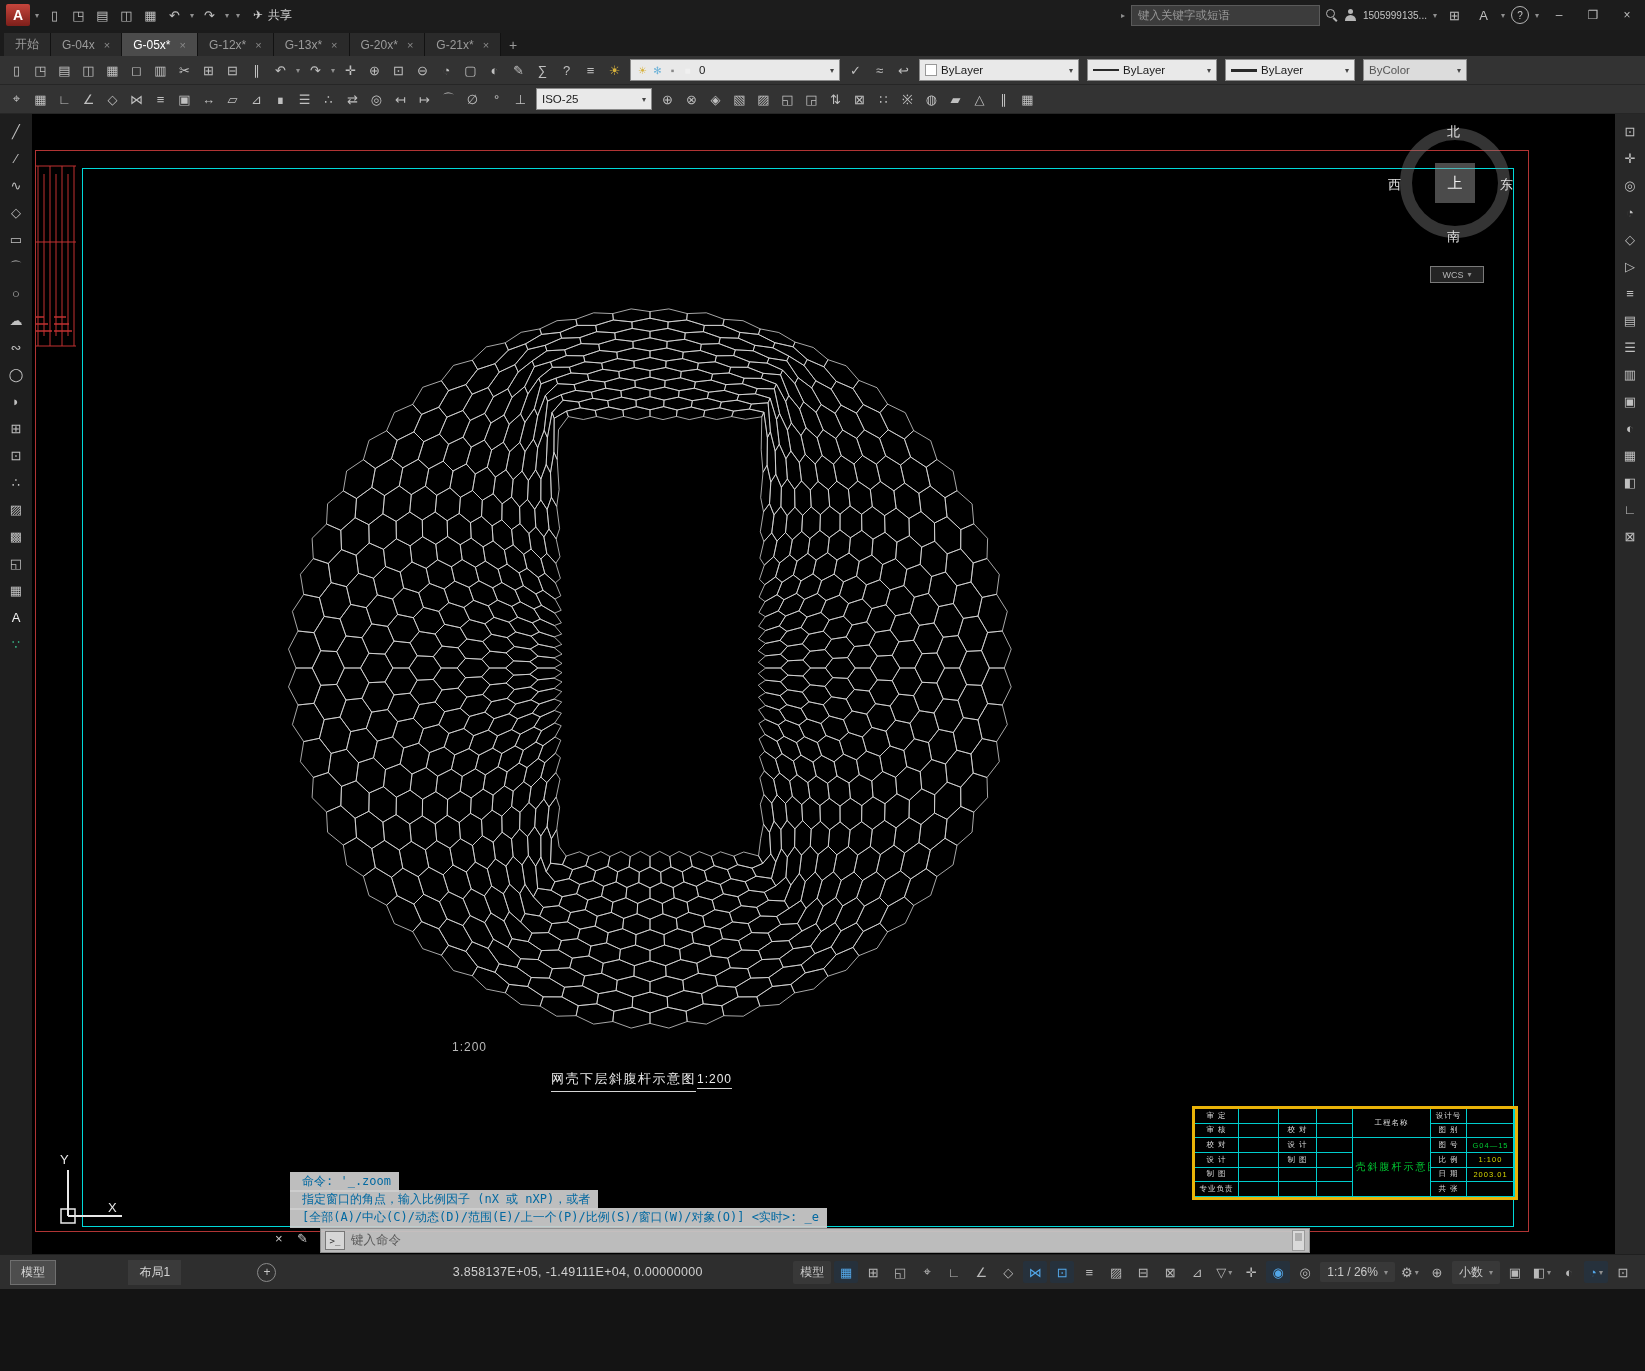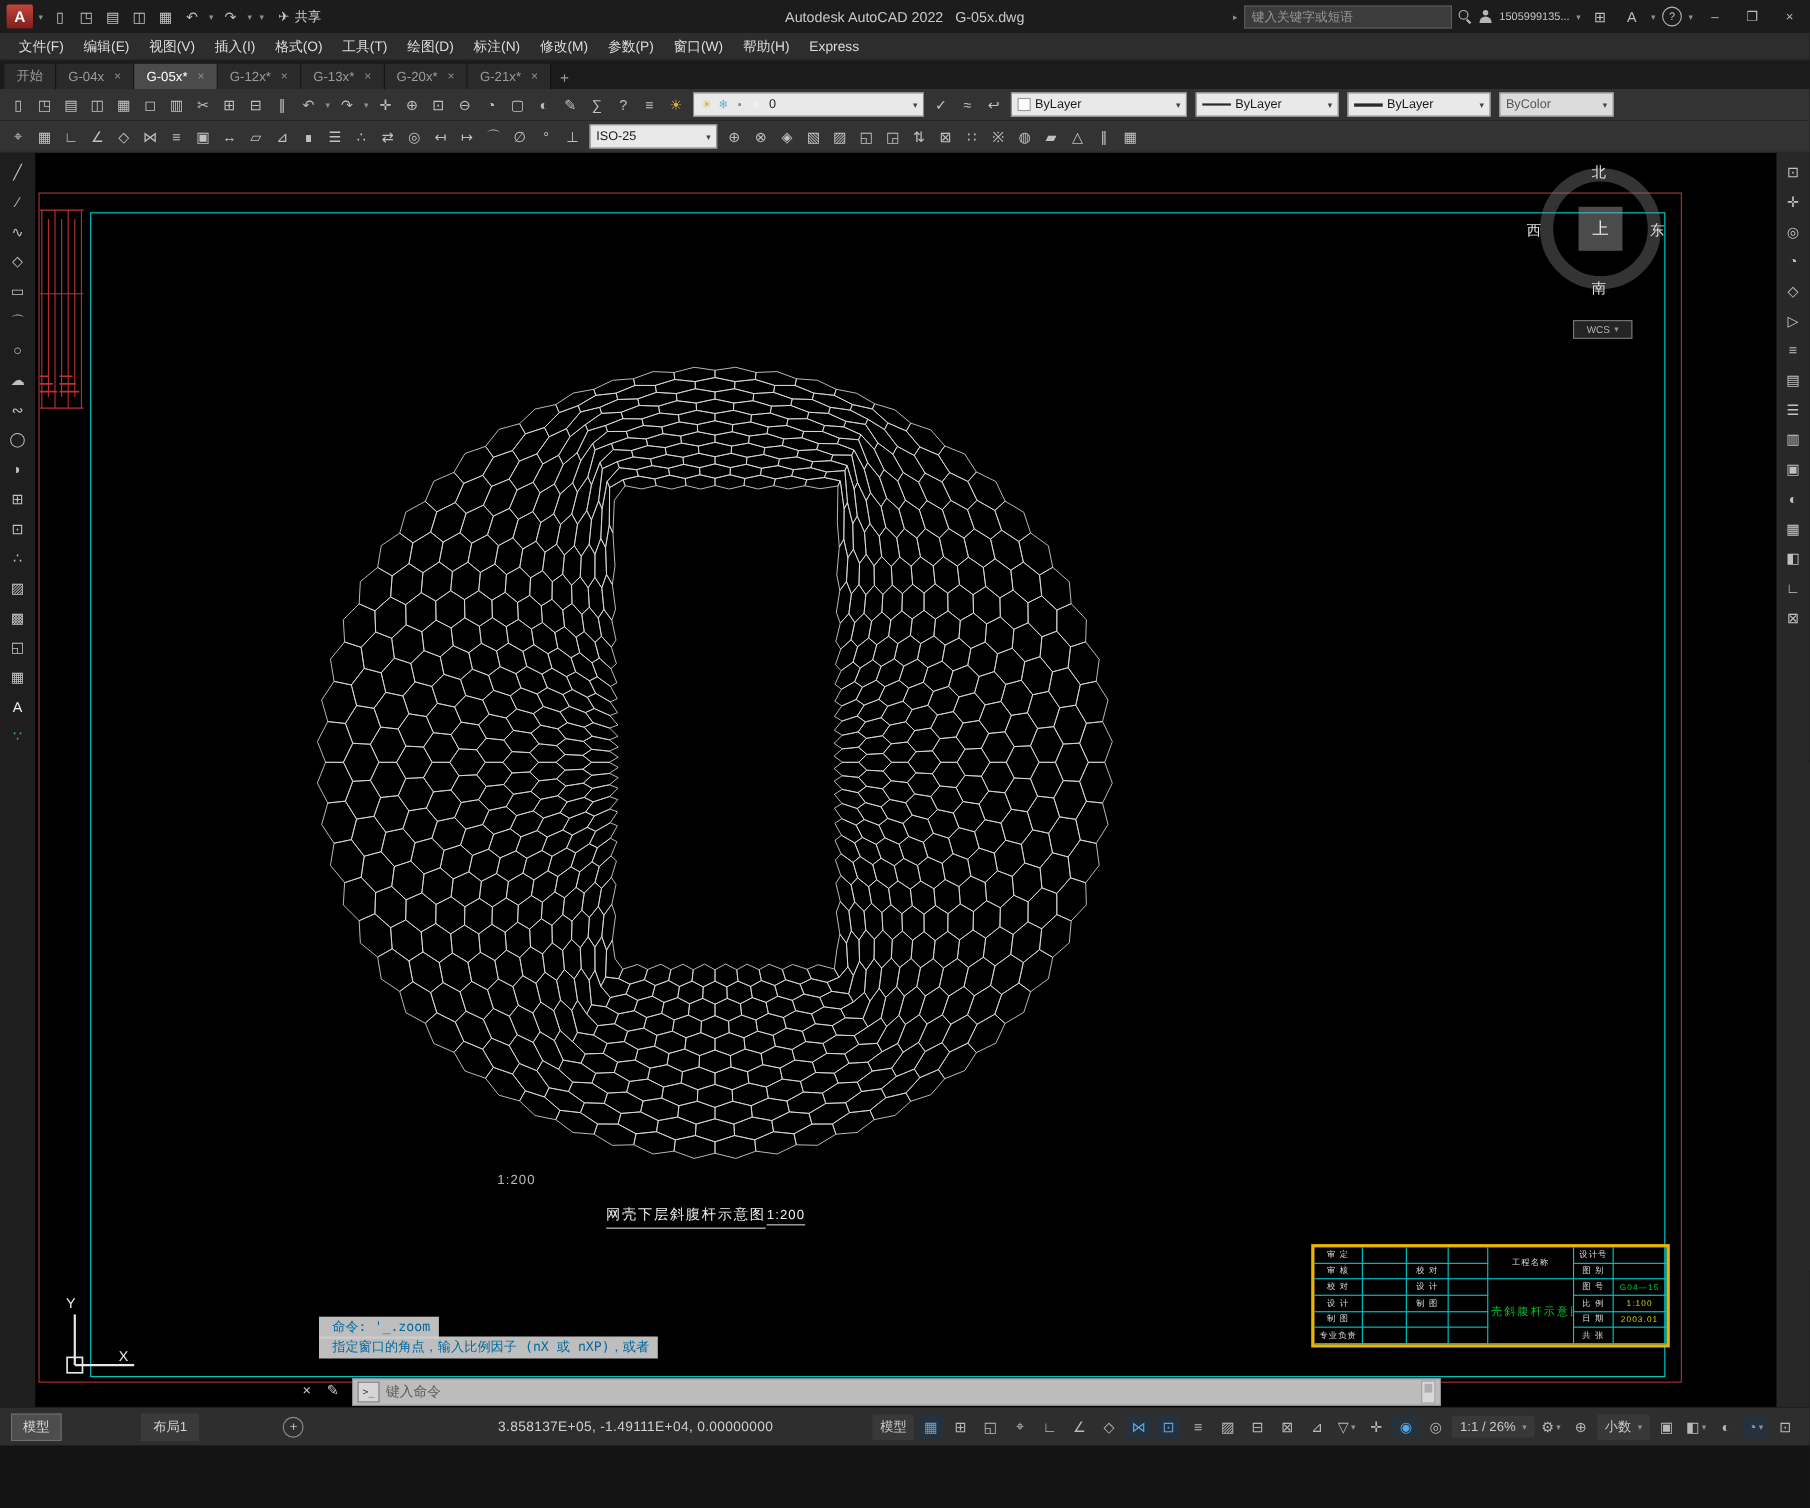--- a/index.html
+++ b/index.html
@@ -123,58 +123,40 @@
         <span class="ticon">↶</span>
         <span class="ticon small">▾</span>
         <span class="ticon">↷</span>
         <span class="ticon small">▾</span>
         <span class="ticon small">▾</span>
       </div>
     <span class="share">
       <span>✈</span>
       <span>共享</span>
     </span>
-    <div class="tb-title">
-      <span>Autodesk AutoCAD 2022</span>&nbsp;&nbsp;&nbsp;<span>G-05x.dwg</span>
-    </div>
     <div class="tb-right">
       <span class="tcaret">▸</span>
       <div class="searchbox">
         <span class="cmd-hintless">键入关键字或短语</span>
       </div>
       <span class="mag"></span>
       <span class="person"></span>
       <span class="userid">1505999135...</span>
       <span class="tcaret">▾</span>
       <span class="ticon">⊞</span>
       <span class="ticon">A</span>
       <span class="tcaret">▾</span>
       <span class="circle-ico">?</span>
       <span class="tcaret">▾</span>
       <span class="winbtn">–</span>
       <span class="winbtn">❐</span>
       <span class="winbtn">×</span>
     </div>
   </div>
 
-  <div class="menubar" id="menubar">
-      <div class="menu-item">文件(F)</div>
-      <div class="menu-item">编辑(E)</div>
-      <div class="menu-item">视图(V)</div>
-      <div class="menu-item">插入(I)</div>
-      <div class="menu-item">格式(O)</div>
-      <div class="menu-item">工具(T)</div>
-      <div class="menu-item">绘图(D)</div>
-      <div class="menu-item">标注(N)</div>
-      <div class="menu-item">修改(M)</div>
-      <div class="menu-item">参数(P)</div>
-      <div class="menu-item">窗口(W)</div>
-      <div class="menu-item">帮助(H)</div>
-      <div class="menu-item">Express</div>
-    </div>
 
   <div class="filetabs" id="filetabs">
       <div class="ftab">
         <span>开始</span>
       </div>
       <div class="ftab">
         <span>G-04x</span>
         <span class="tabclose">×</span>
       </div>
       <div class="ftab active">
@@ -428,20 +410,21 @@
       <svg id="ucs-svg" width="110" height="110" style="left:20px;top:1028px">
         <line x1="16" y1="28" x2="16" y2="74" stroke="#e8e8e8" stroke-width="2"></line>
         <line x1="16" y1="74" x2="70" y2="74" stroke="#e8e8e8" stroke-width="2"></line>
         <rect x="9" y="67" width="14" height="14" fill="none" stroke="#e8e8e8" stroke-width="1.5"></rect>
       </svg>
       <div style="position:absolute;left:28px;top:1038px;color:#e8e8e8;font-size:13px">Y</div>
       <div style="position:absolute;left:76px;top:1086px;color:#e8e8e8;font-size:13px">X</div>
 
       <div class="cmd-chip" style="top:1058px">命令: '_.zoom</div>
       <div class="cmd-chip" style="top:1076px">指定窗口的角点，输入比例因子 (nX 或 nXP)，或者</div>
+      <div class="cmd-chip" style="top:1094px">[全部(A)/中心(C)/动态(D)/范围(E)/上一个(P)/比例(S)/窗口(W)/对象(O)] &lt;实时&gt;: _e</div>
       <span class="cmd-icon" style="left:243px;top:1117px">×</span>
       <span class="cmd-icon" style="left:265px;top:1117px">✎</span>
       <div class="cmd-input-row">
         <span class="cmd-prompt-box">&gt;_</span>
         <span class="cmd-hint">键入命令</span>
         <span class="cmd-scroll">
             <div></div>
           </span>
       </div>
     </div>

